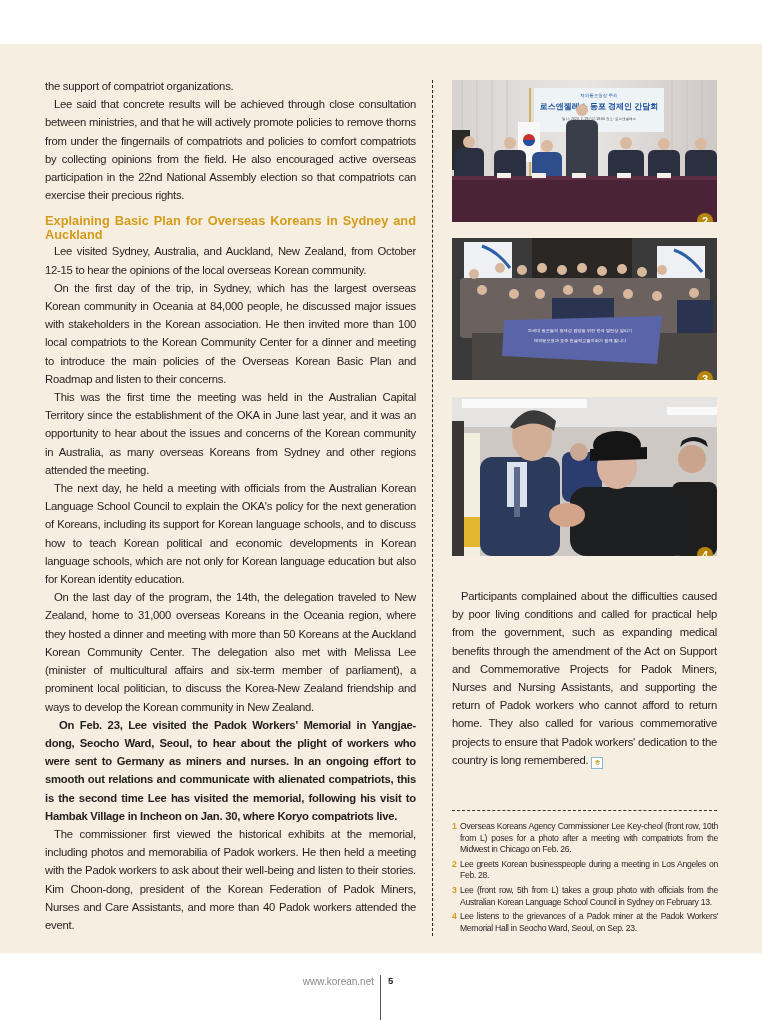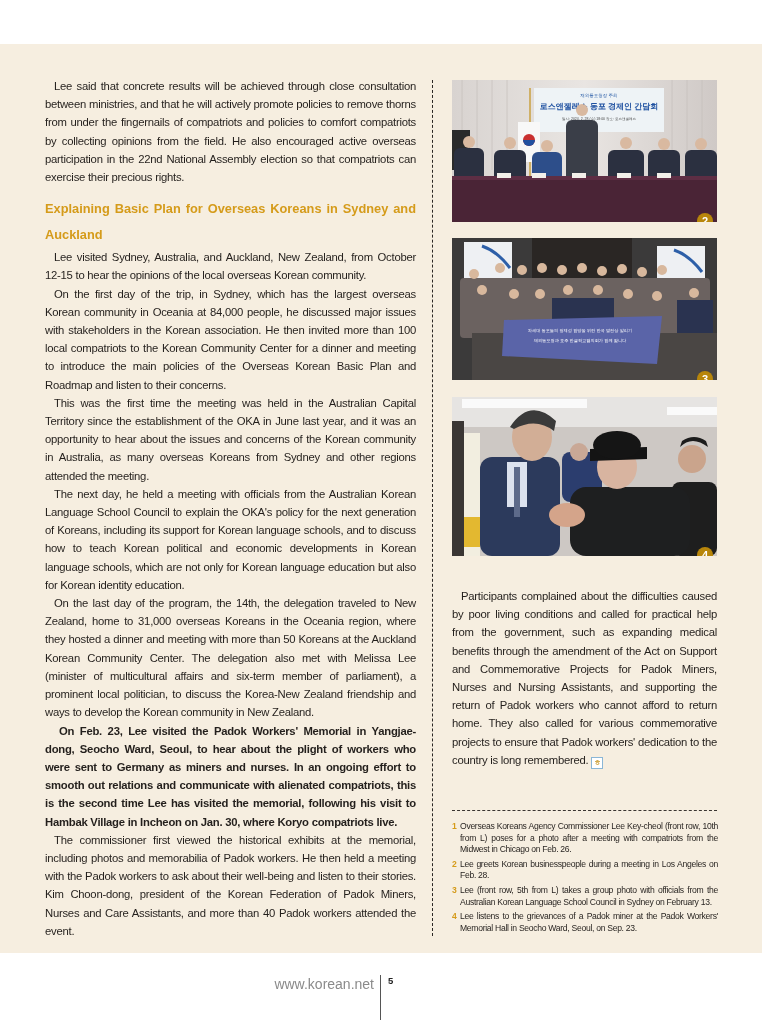--- a/index.html
+++ b/index.html
@@ -14,21 +14,21 @@
   
   .col-left {
     position: absolute; left: 45px; top: 77px; width: 371px;
     font-size: 11.3px; line-height: 18.2px; text-align: justify;
     letter-spacing: -0.25px;
   }
   .col-left p { text-indent: 9px; }
   .col-left p.noindent { text-indent: 0; }
   .col-left p.indent2 { text-indent: 14px; font-weight: bold; }
   .section-heading {
-    color: #d59b1a; font-weight: bold; font-size: 12.8px; line-height: 26px;
+    color: #d59b1a; font-weight: bold; font-size: 12.8px; line-height: 14px;
     margin-top: 10px; text-align: left; letter-spacing: 0; word-spacing: 0.5px;
   }
   .section-heading.justify { text-align: justify; text-align-last: left; }
 
   
   .vdivider {
     position: absolute; left: 432px; top: 80px; height: 856px; width: 0;
     border-left: 1.6px dashed #2a2623;
   }
 
@@ -61,35 +61,36 @@
   .captions {
     position: absolute; left: 452px; top: 821px; width: 266px;
     font-size: 8.6px; line-height: 11.6px; letter-spacing: -0.3px; color: #2a2623;
   }
   .caption { position: relative; padding-left: 8px; margin-bottom: 3px; text-align: justify; text-align-last: left; }
   .caption .num { position: absolute; left: 0; top: 0; color: #d59b1a; font-weight: bold; }
 
   
   .footer-url {
     position: absolute; left: 250px; top: 976px; width: 124px; text-align: right;
-    font-size: 14px; color: #8a8a8a;
+    font-size: 10px; color: #8a8a8a;
   }
   .footer-line {
     position: absolute; left: 380px; top: 975px; width: 1px; height: 45px; background: #555;
   }
   .footer-page {
     position: absolute; left: 388px; top: 975px; font-size: 9.5px; font-weight: bold; color: #222;
   }
 </style>
 </head>
 <body>
 
 <div class="page-bg"></div>
 
 <div class="col-left">
+  <p class="noindent">the support of compatriot organizations.</p>
   <p>Lee said that concrete results will be achieved through close consultation between ministries, and that he will actively promote policies to remove thorns from under the fingernails of compatriots and policies to comfort compatriots by collecting opinions from the field. He also encouraged active overseas participation in the 22nd National Assembly election so that compatriots can exercise their precious rights.</p>
 
   <h2 class="section-heading justify">Explaining Basic Plan for Overseas Koreans in Sydney and Auckland</h2>
   <p>Lee visited Sydney, Australia, and Auckland, New Zealand, from October 12-15 to hear the opinions of the local overseas Korean community.</p>
   <p>On the first day of the trip, in Sydney, which has the largest overseas Korean community in Oceania at 84,000 people, he discussed major issues with stakeholders in the Korean association. He then invited more than 100 local compatriots to the Korean Community Center for a dinner and meeting to introduce the main policies of the Overseas Korean Basic Plan and Roadmap and listen to their concerns.</p>
   <p>This was the first time the meeting was held in the Australian Capital Territory since the establishment of the OKA in June last year, and it was an opportunity to hear about the issues and concerns of the Korean community in Australia, as many overseas Koreans from Sydney and other regions attended the meeting.</p>
   <p>The next day, he held a meeting with officials from the Australian Korean Language School Council to explain the OKA's policy for the next generation of Koreans, including its support for Korean language schools, and to discuss how to teach Korean political and economic developments in Korean language schools, which are not only for Korean language education but also for Korean identity education.</p>
   <p>On the last day of the program, the 14th, the delegation traveled to New Zealand, home to 31,000 overseas Koreans in the Oceania region, where they hosted a dinner and meeting with more than 50 Koreans at the Auckland Korean Community Center. The delegation also met with Melissa Lee (minister of multicultural affairs and six-term member of parliament), a prominent local politician, to discuss the Korea-New Zealand friendship and ways to develop the Korean community in New Zealand.</p>
 
   <p class="indent2">On Feb. 23, Lee visited the Padok Workers' Memorial in Yangjae-dong, Seocho Ward, Seoul, to hear about the plight of workers who were sent to Germany as miners and nurses. In an ongoing effort to smooth out relations and communicate with alienated compatriots, this is the second time Lee has visited the memorial, following his visit to Hambak Village in Incheon on Jan. 30, where Koryo compatriots live.</p>

